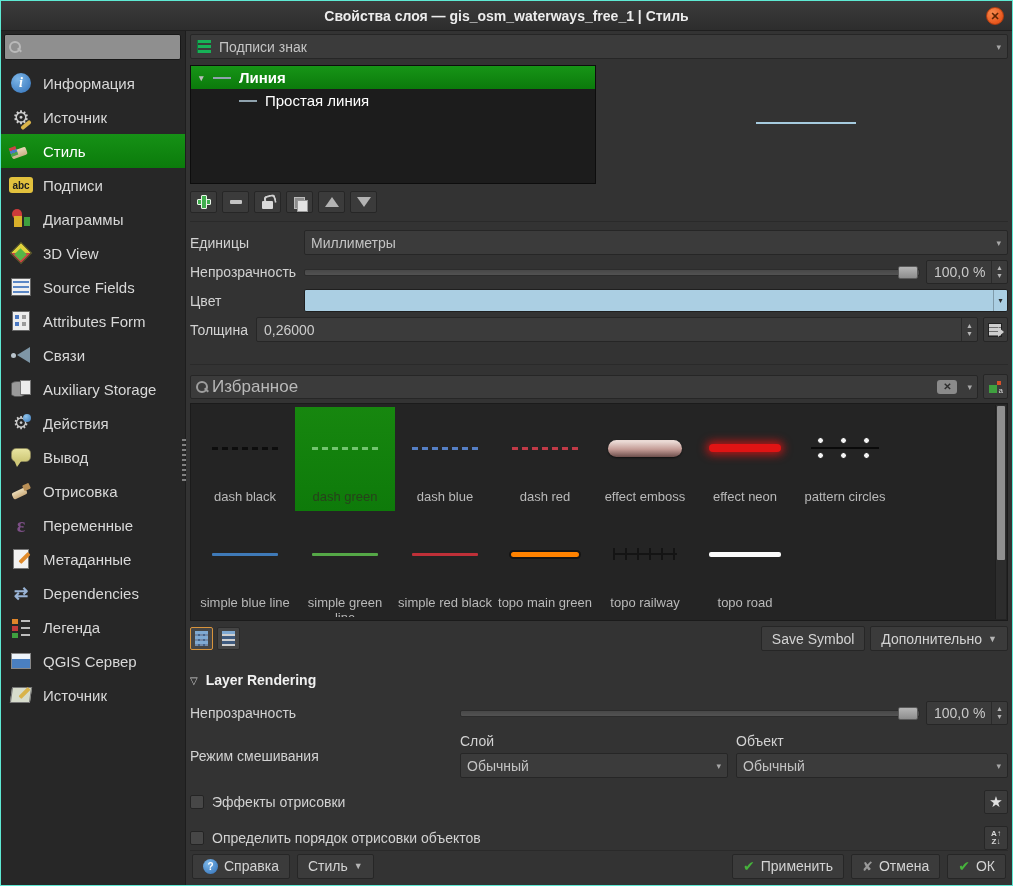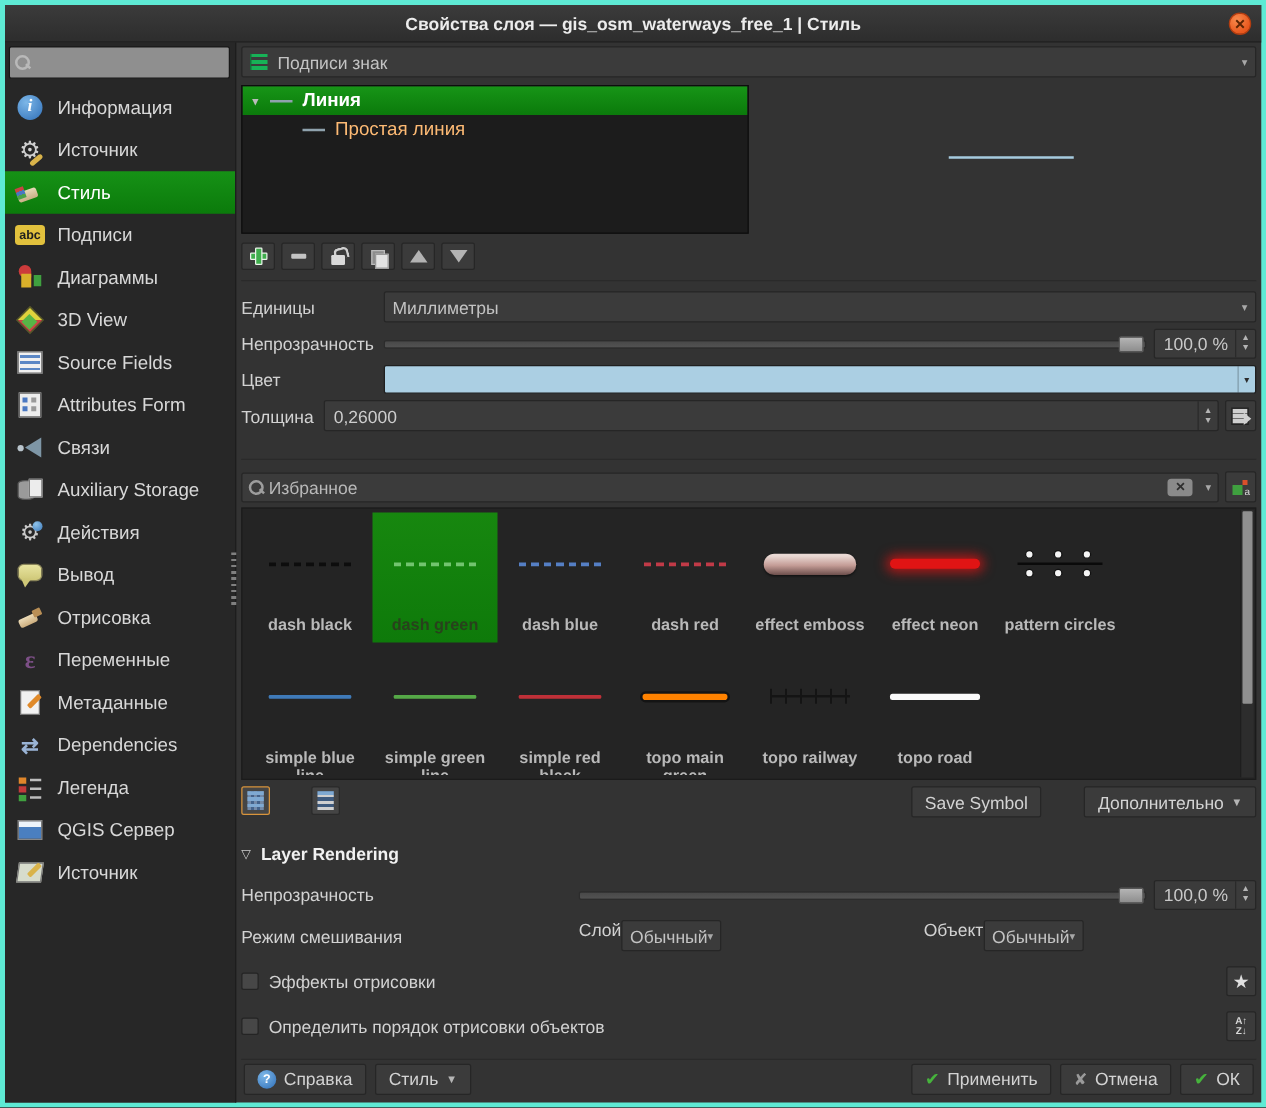--- a/index.html
+++ b/index.html
@@ -4,21 +4,21 @@
 <style>
   * { box-sizing: border-box; margin: 0; padding: 0; }
   html,body { width:1013px; height:886px; }
   body {
     font-family: "Liberation Sans", sans-serif;
     font-size: 13px;
     color: #c9c9c9;
     background: #333333;
     overflow: hidden;
   }
-  .window { width:1013px; height:886px; display:flex; flex-direction:column; background:#333333; border:4px solid #5eead4; }
+  .window { width:1013px; height:886px; display:flex; flex-direction:column; background:#333333; border:1px solid #5eead4; }
 
   
   .titlebar {
     height:30px; flex:0 0 30px; position:relative;
     background: linear-gradient(180deg,#3b3b3b,#2d2d2d);
     border-bottom:1px solid #1f1f1f;
     display:flex; align-items:center; justify-content:center;
   }
   .titlebar .title { color:#ececec; font-weight:bold; font-size:14px; }
   .close-btn {
@@ -96,21 +96,21 @@
   .renderer-icon { width:14px; height:13px; margin-right:8px;
     background: repeating-linear-gradient(180deg,#17b257 0 3px,rgba(0,0,0,0) 3px 5px); border-left:1px solid #0c7a3a; }
 
   
   .tree-row { display:flex; margin-top:6px; height:119px; }
   .tree-panel { width:406px; flex:0 0 406px; background:#1c1c1c; border:1px solid #0d0d0d; overflow:hidden; }
   .tree-item { height:23px; display:flex; align-items:center; font-size:15px; cursor:pointer; }
   .tree-item.selected { background:linear-gradient(180deg,#179517,#0b7a0b); color:#ffffff; font-weight:bold; }
   .tree-item .tri { width:10px; margin:0 4px 0 8px; font-size:9px; color:#bcbcbc; }
   .tree-item .line-glyph { width:18px; height:2px; background:#8fa2ad; margin-right:8px; }
-  .tree-item.child { padding-left:48px; color:#fdba74; }
+  .tree-item.child { padding-left:48px; color:#ffffff; }
   .preview-area { flex:1; position:relative; }
   .preview-line { position:absolute; left:160px; top:57px; width:100px; height:2px; background:#a6cbdf; }
 
   
   .sym-toolbar { display:flex; gap:5px; margin-top:7px; }
   .tool-btn { width:27px; height:22px; background:#3b3b3b; border:1px solid #262626; border-radius:2px;
     display:flex; align-items:center; justify-content:center; cursor:pointer; position:relative; }
   .g-plus::before{content:"";position:absolute;width:12px;height:4px;background:#3fae4d;border:1px solid #e9f5e9;border-radius:1px;}
   .g-plus::after{content:"";position:absolute;width:4px;height:12px;background:#3fae4d;border:1px solid #e9f5e9;border-radius:1px;}
   .g-minus::before{content:"";width:12px;height:4px;background:#c4c4c4;border-radius:1px;}
@@ -138,32 +138,32 @@
   .width-row { }
   .width-row .lbl { width:66px; flex:0 0 66px; }
   .wide-spin { flex:1; height:25px; background:#3b3b3b; border:1px solid #262626; border-radius:2px; display:flex; align-items:center; padding-left:7px; color:#cdcdcd; font-size:14px; }
   .override-btn { width:25px; height:25px; margin-left:5px; background:#3b3b3b; border:1px solid #262626; border-radius:2px; position:relative; cursor:pointer; }
   .override-btn::before{content:"";position:absolute;left:4px;top:5px;width:12px;height:12px;background:repeating-linear-gradient(180deg,#cfcfcf 0 3px,#6f6f6f 3px 4px);border:1px solid #222;}
   .override-btn::after{content:"";position:absolute;right:3px;bottom:4px;border-top:5px solid transparent;border-bottom:5px solid transparent;border-left:6px solid #d0d0d0;}
 
   
   .lib-row { display:flex; align-items:center; margin-top:9px; }
   .lib-search { flex:1; height:24px; background:#3b3b3b; border:1px solid #262626; border-radius:2px; display:flex; align-items:center; padding:0 5px; }
-  .lib-search input { background:transparent; border:none; outline:none; color:#b9b9b9; font-size:14px; flex:1; }
+  .lib-search input { background:transparent; border:none; outline:none; color:#b9b9b9; font-size:17px; flex:1; }
   .clear-chip { width:20px; height:14px; background:#8a8a8a; border-radius:3px; color:#2d2d2d; font-size:10px; font-weight:bold;
     display:flex; align-items:center; justify-content:center; cursor:pointer; margin-right:10px; }
   .lib-search .arrow { color:#a8a8a8; font-size:9px; cursor:pointer; }
   .stylemgr-btn { width:25px; height:25px; margin-left:5px; background:#3b3b3b; border:1px solid #262626; border-radius:2px; position:relative; cursor:pointer; }
   .stylemgr-btn::before{content:"";position:absolute;left:5px;bottom:5px;width:8px;height:8px;background:#3fa03f;box-shadow:6px -6px 0 -2px #d9502a;}
   .stylemgr-btn::after{content:"a";position:absolute;right:4px;bottom:3px;font-size:8px;color:#ddd;}
 
   
   .gallery { margin-top:4px; height:218px; background:#242424; border:1px solid #1b1b1b; position:relative; overflow:hidden; padding:2px 14px 0 4px; }
   .tiles { display:flex; flex-wrap:wrap; }
-  .tile { width:100px; height:104px; margin:1px 0; display:flex; flex-direction:column; align-items:center; cursor:pointer;font-weight:bold; }
+  .tile { width:100px; height:104px; margin:1px 0; display:flex; flex-direction:column; align-items:center; cursor:pointer; }
   .tile .prev { flex:1; width:100%; display:flex; align-items:center; justify-content:center; }
   .tile .t-label { height:22px; overflow:hidden; font-size:13px; color:#b9b9b9; text-align:center; line-height:15px; padding:0 2px; }
   .tile.selected { background:linear-gradient(180deg,#17870f,#0e7a0a); }
   .tile.selected .t-label { color:#28411c; }
 
   .dash { width:66px; height:3px; }
   .d-black { background:repeating-linear-gradient(90deg,#0d0d0d 0 6px,transparent 6px 10px); }
   .d-blue  { background:repeating-linear-gradient(90deg,#557fc4 0 6px,transparent 6px 10px); }
   .d-green { background:repeating-linear-gradient(90deg,#72c46f 0 6px,transparent 6px 10px); }
   .d-red   { background:repeating-linear-gradient(90deg,#c13a47 0 6px,transparent 6px 10px); }
@@ -182,40 +182,40 @@
       repeating-linear-gradient(90deg,#141414 0 2px,transparent 2px 12px);}
   .topo-road{width:72px;height:5px;border-radius:2px;background:#fbfbfb;}
 
   .v-scroll { position:absolute; right:1px; top:1px; bottom:1px; width:11px; background:#2d2d2d; border-left:1px solid #1e1e1e; }
   .v-scroll .thumb { position:absolute; left:1px; right:1px; top:1px; height:72%; background:#8f8f8f; border-radius:1px; cursor:pointer; }
 
   .splitter { position:absolute; left:-4px; top:408px; width:4px; height:44px;
     background:repeating-linear-gradient(180deg,#808080 0 2px,transparent 2px 5px); }
 
   
-  .gal-footer { display:flex; margin-top:5px;gap:29px; }
+  .gal-footer { display:flex; align-items:center; margin-top:5px; }
   .view-btn { width:23px; height:23px; background:#454545; border:1px solid #2a2a2a; border-radius:2px; margin-right:4px;
     display:flex; align-items:center; justify-content:center; cursor:pointer; position:relative; }
   .view-btn.active { border-color:#d8943c; }
   .vb-grid::before{content:"";width:13px;height:15px;background:repeating-linear-gradient(180deg,#7fa9d2 0 3px,transparent 3px 5px),repeating-linear-gradient(90deg,rgba(255,255,255,.25) 0 3px,transparent 3px 5px);background-color:#44628a;}
   .vb-list::before{content:"";width:13px;height:15px;background:linear-gradient(180deg,#7fa9d2 0 3px,transparent 3px),repeating-linear-gradient(180deg,#cfcfcf 3px 5px,transparent 5px 8px);background-color:#3e5a7e;}
   .push-right { margin-left:auto; }
   .btn { height:25px; background:#3b3b3b; border:1px solid #262626; border-radius:2px; color:#d3d3d3;
     display:inline-flex; align-items:center; justify-content:center; padding:0 10px; font-size:14px; cursor:pointer; }
   .btn .arrow-sm { font-size:9px; color:#b5b5b5; margin-left:6px; }
   .gal-footer .btn + .btn { margin-left:5px; }
 
   
   .lr-header { display:flex; align-items:center; margin-top:21px; color:#f1f1f1; font-weight:bold; font-size:14px; }
   .lr-header .tri { font-size:10px; color:#cfcfcf; margin-right:8px; font-weight:normal; }
   .lr-row { display:flex; align-items:center; margin-top:13px; }
   .lr-row .lbl-wide { width:270px; flex:0 0 270px; color:#d2d2d2; font-size:14px; }
   .blend-block { display:flex; margin-top:8px; }
   .blend-cols { flex:1; display:flex; gap:8px; }
-  .blend-col { display:flex; flex-direction:row; }
+  .blend-col { display:flex; flex-direction:column; }
   .blend-col.c1 { width:268px; flex:0 0 268px; }
   .blend-col.c2 { flex:1; }
   .blend-col .cap { color:#d2d2d2; font-size:14px; margin-bottom:4px; }
   .chk-row { display:flex; align-items:center; margin-top:12px; }
   .checkbox { width:14px; height:14px; background:#474747; border:1px solid #242424; border-radius:2px; margin-right:8px; cursor:pointer; }
   .chk-label { font-size:14px; color:#d2d2d2; }
   .sq-btn { width:24px; height:24px; background:#3b3b3b; border:1px solid #262626; border-radius:2px;
     display:flex; align-items:center; justify-content:center; cursor:pointer; }
   .star-glyph { color:#e0e0e0; font-size:15px; }
   .sort-glyph { color:#d8d8d8; font-size:8px; line-height:8px; text-align:center; font-weight:bold; }

